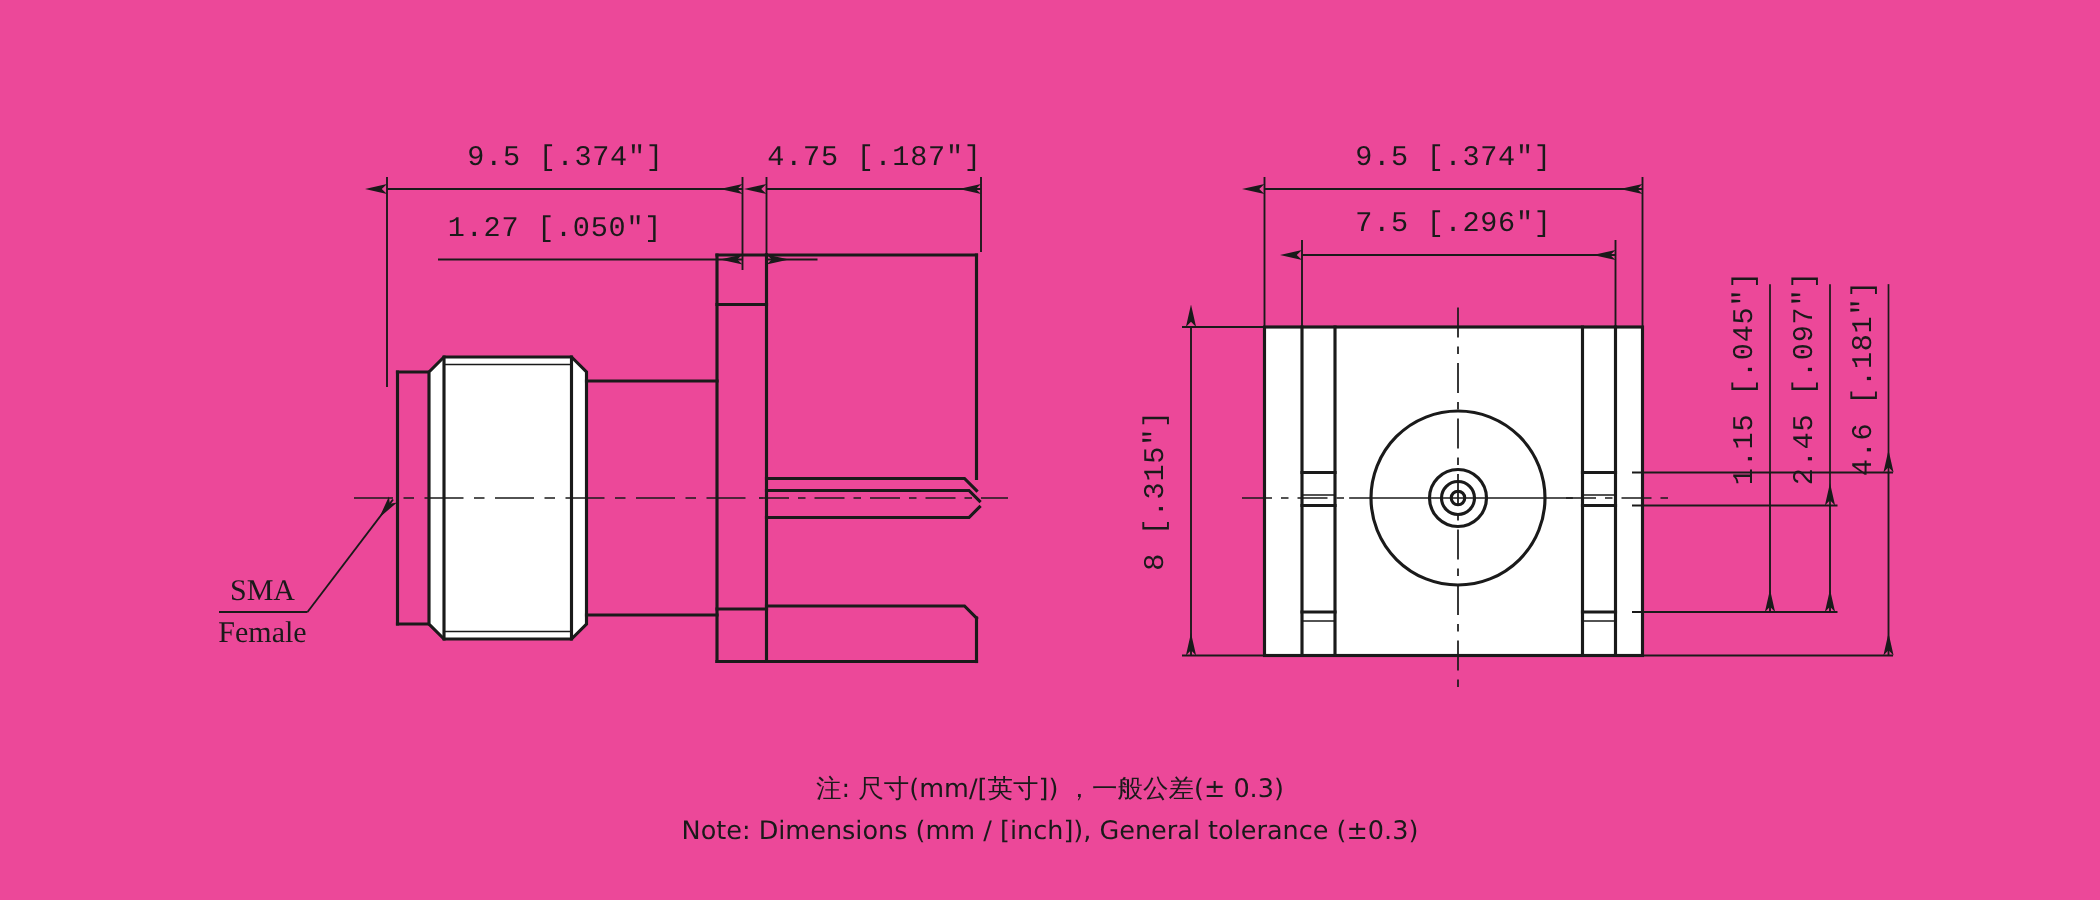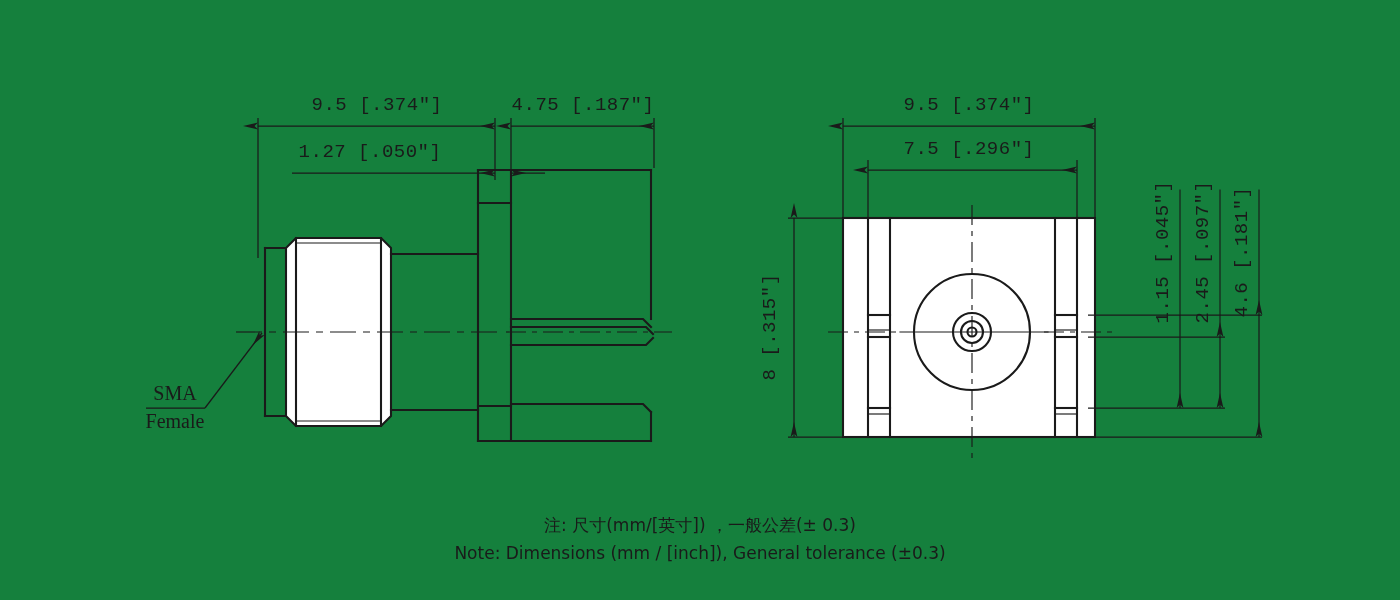--- a/index.html
+++ b/index.html
@@ -1,18 +1,18 @@
 <!DOCTYPE html>
 <html><head>
 <meta charset="utf-8">
 <style>
   html,body{margin:0;padding:0;background:#ffffff;}
   body{width:1400px;height:600px;overflow:hidden;
        font-family:"Liberation Serif",serif;color:#1a1a1a;}
-  #sheet{position:relative;width:1400px;height:600px;background:#15803d;}
+  #sheet{position:relative;width:1400px;height:600px;background:#ec4899;}
   svg{display:block;}
   .dimtext{font-family:"Liberation Mono","DejaVu Sans Mono",monospace;
            font-size:19px;fill:#1a1a1a;letter-spacing:0.5px;}
   .leadtext{font-family:"Liberation Serif","DejaVu Serif",serif;
             font-size:20px;fill:#1a1a1a;}
   .notecn{font-family:"DejaVu Sans",sans-serif;font-size:17px;fill:#1a1a1a;}
   .noteen{font-family:"DejaVu Sans",sans-serif;font-size:17px;fill:#1a1a1a;}
   .ol{fill:none;stroke:#1a1a1a;stroke-width:2.1;stroke-linejoin:miter;stroke-linecap:square;}
   .ol-f{fill:#ffffff;stroke:#1a1a1a;stroke-width:2.1;stroke-linejoin:miter;}
   .thin{fill:none;stroke:#1a1a1a;stroke-width:1.15;stroke-linecap:square;}

